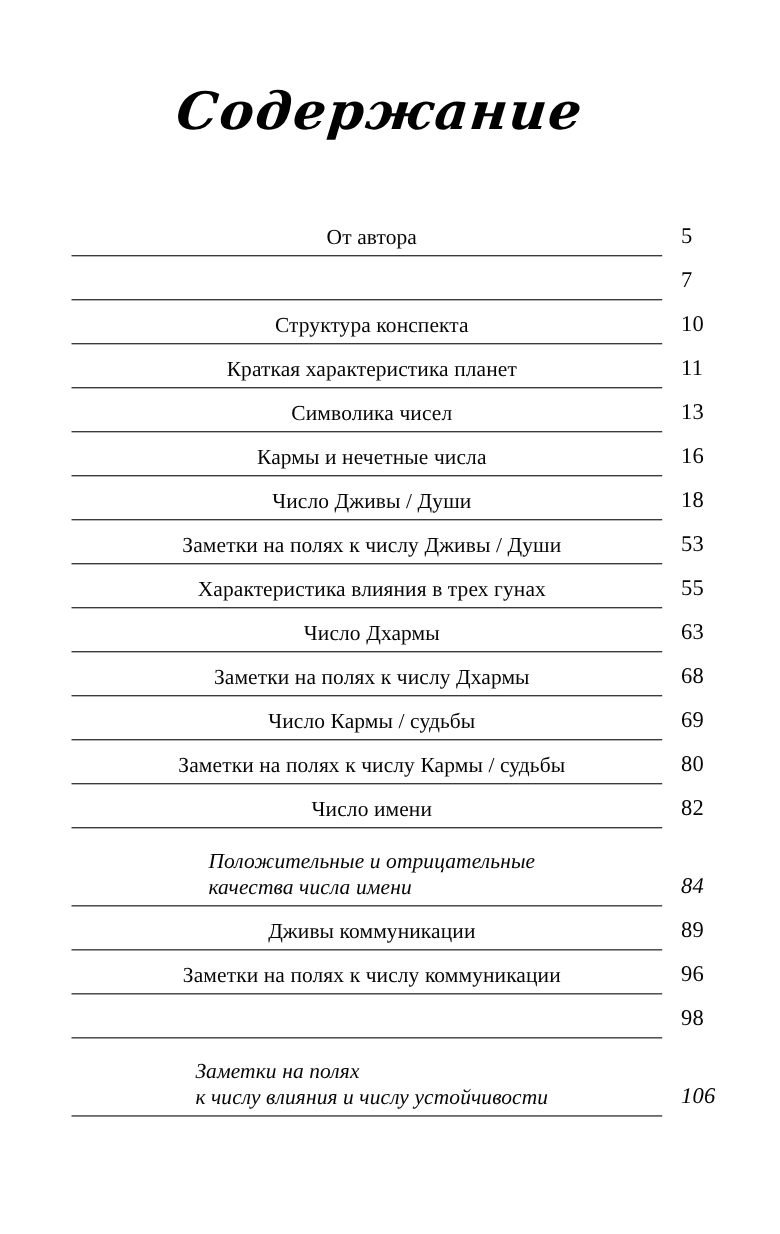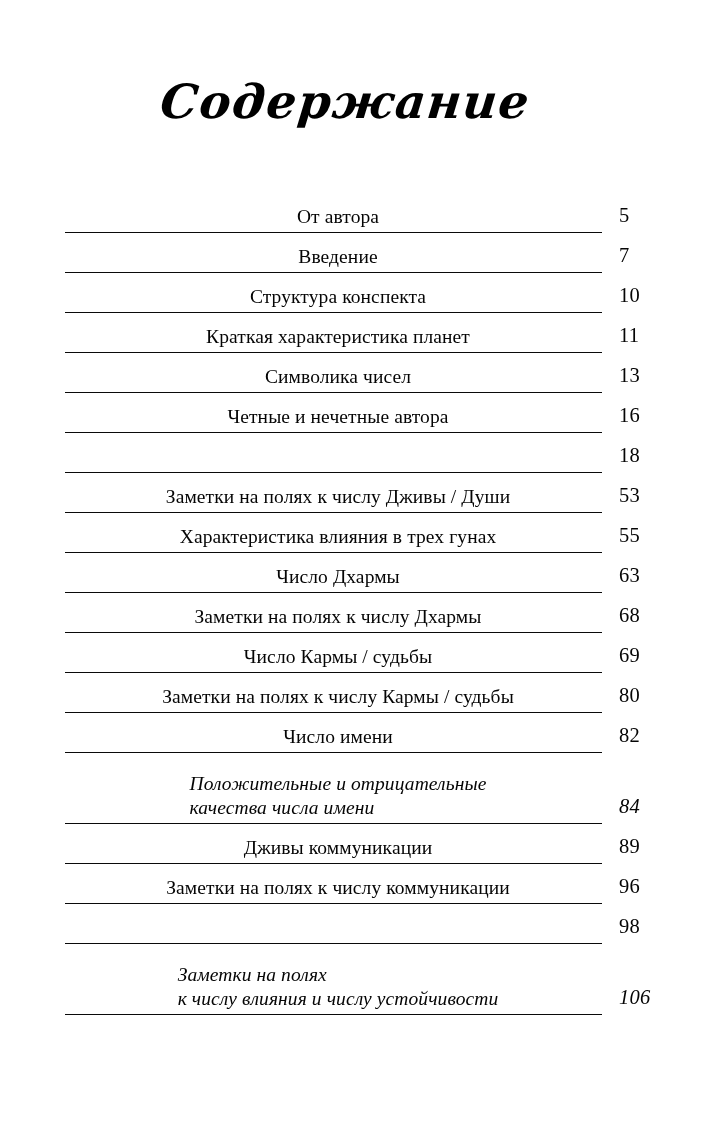--- a/index.html
+++ b/index.html
@@ -89,40 +89,40 @@
 <div class="page">
 
   <div class="toc-title">Содержание</div>
 
   <div class="toc">
       <div class="toc-row">
         <span class="toc-label">От автора</span>
         <span class="toc-page">5</span>
       </div>
       <div class="toc-row">
-        <span class="toc-label">Введение</span>
         <span class="toc-page">7</span>
       </div>
       <div class="toc-row">
         <span class="toc-label">Структура конспекта</span>
         <span class="toc-page">10</span>
       </div>
       <div class="toc-row">
         <span class="toc-label">Краткая характеристика планет</span>
         <span class="toc-page">11</span>
       </div>
       <div class="toc-row">
         <span class="toc-label">Символика чисел</span>
         <span class="toc-page">13</span>
       </div>
       <div class="toc-row">
-        <span class="toc-label">Четные и нечетные автора</span>
+        <span class="toc-label">Кармы и нечетные числа</span>
         <span class="toc-page">16</span>
       </div>
       <div class="toc-row">
+        <span class="toc-label">Число Дживы / Души</span>
         <span class="toc-page">18</span>
       </div>
       <div class="toc-row">
         <span class="toc-label">Заметки на полях к числу Дживы / Души</span>
         <span class="toc-page">53</span>
       </div>
       <div class="toc-row">
         <span class="toc-label">Характеристика влияния в трех гунах</span>
         <span class="toc-page">55</span>
       </div>

